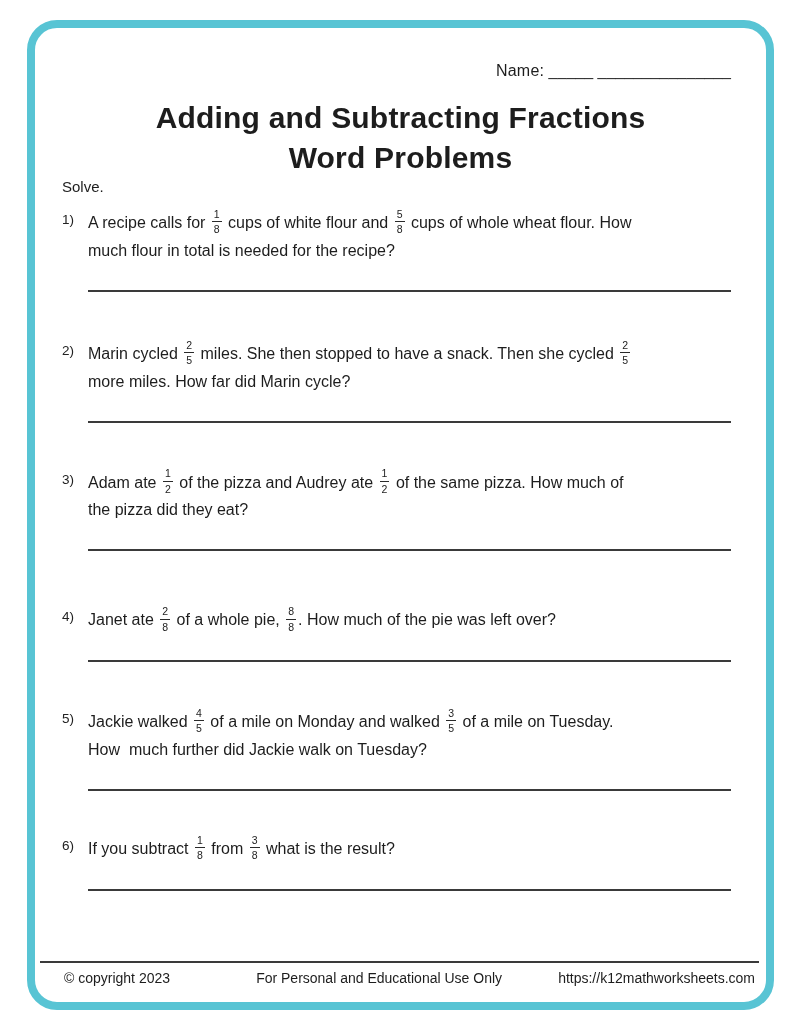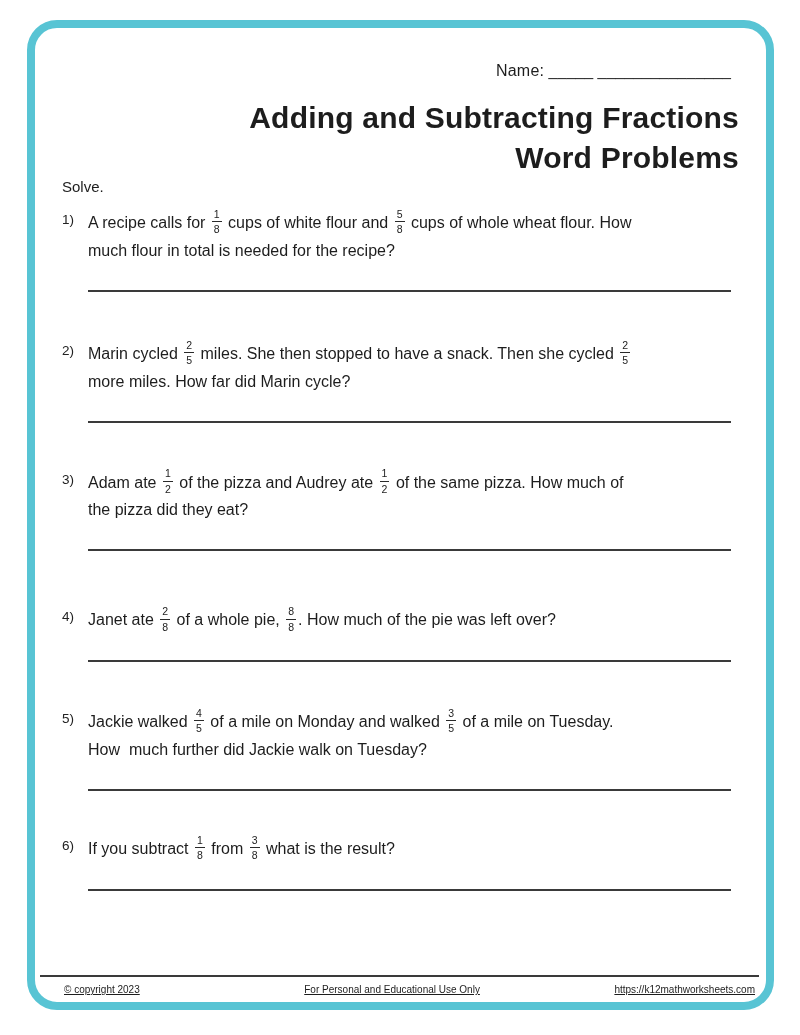--- a/index.html
+++ b/index.html
@@ -22,21 +22,21 @@
     text-align: right;
     padding-right: 8px;
     font-size: 16px;
     height: 22px;
     white-space: pre;
   }
   .name-label { letter-spacing: .2px; }
   .name-blank { letter-spacing: 0; color: #2a2a2a; }
   .title {
     margin-top: 14px;
-    text-align: right;
+    text-align: center;
     font-size: 30px;
     font-weight: bold;
     line-height: 40px;
     letter-spacing: .2px;
   }
   .solve {
     font-size: 15px;
   }
   .problem {
     display: flex;
@@ -76,29 +76,28 @@
   .frac .num { padding: 0 2px 2px; border-bottom: 1px solid #2a2a2a; }
   .frac .den { padding-top: 2px; }
   .answer-line {
     margin: 26px 0 0 26px;
     width: 643px;
     border-bottom: 2px solid #3a3a3a;
     height: 1px;
   }
   .footer {
     position: absolute;
-    left: 5px; right: 7px; bottom: 7px;
+    left: 5px; right: 7px; bottom: 16px;
     border-top: 2px solid #3a3a3a;
     padding: 7px 4px 0 24px;
     display: flex;
     justify-content: space-between;
     align-items: baseline;
-    font-size: 10px;
+    font-size: 14px;
     color: #1d1d1d;
-    text-decoration: underline;
   }
   .footer .mid { padding-left: 30px; }
 </style>
 </head>
 <body>
 
 <div class="sheet">
 
   <div class="name-row"><span class="name-label">Name:</span><span> </span><span class="name-blank">_____ _______________</span></div>
 

